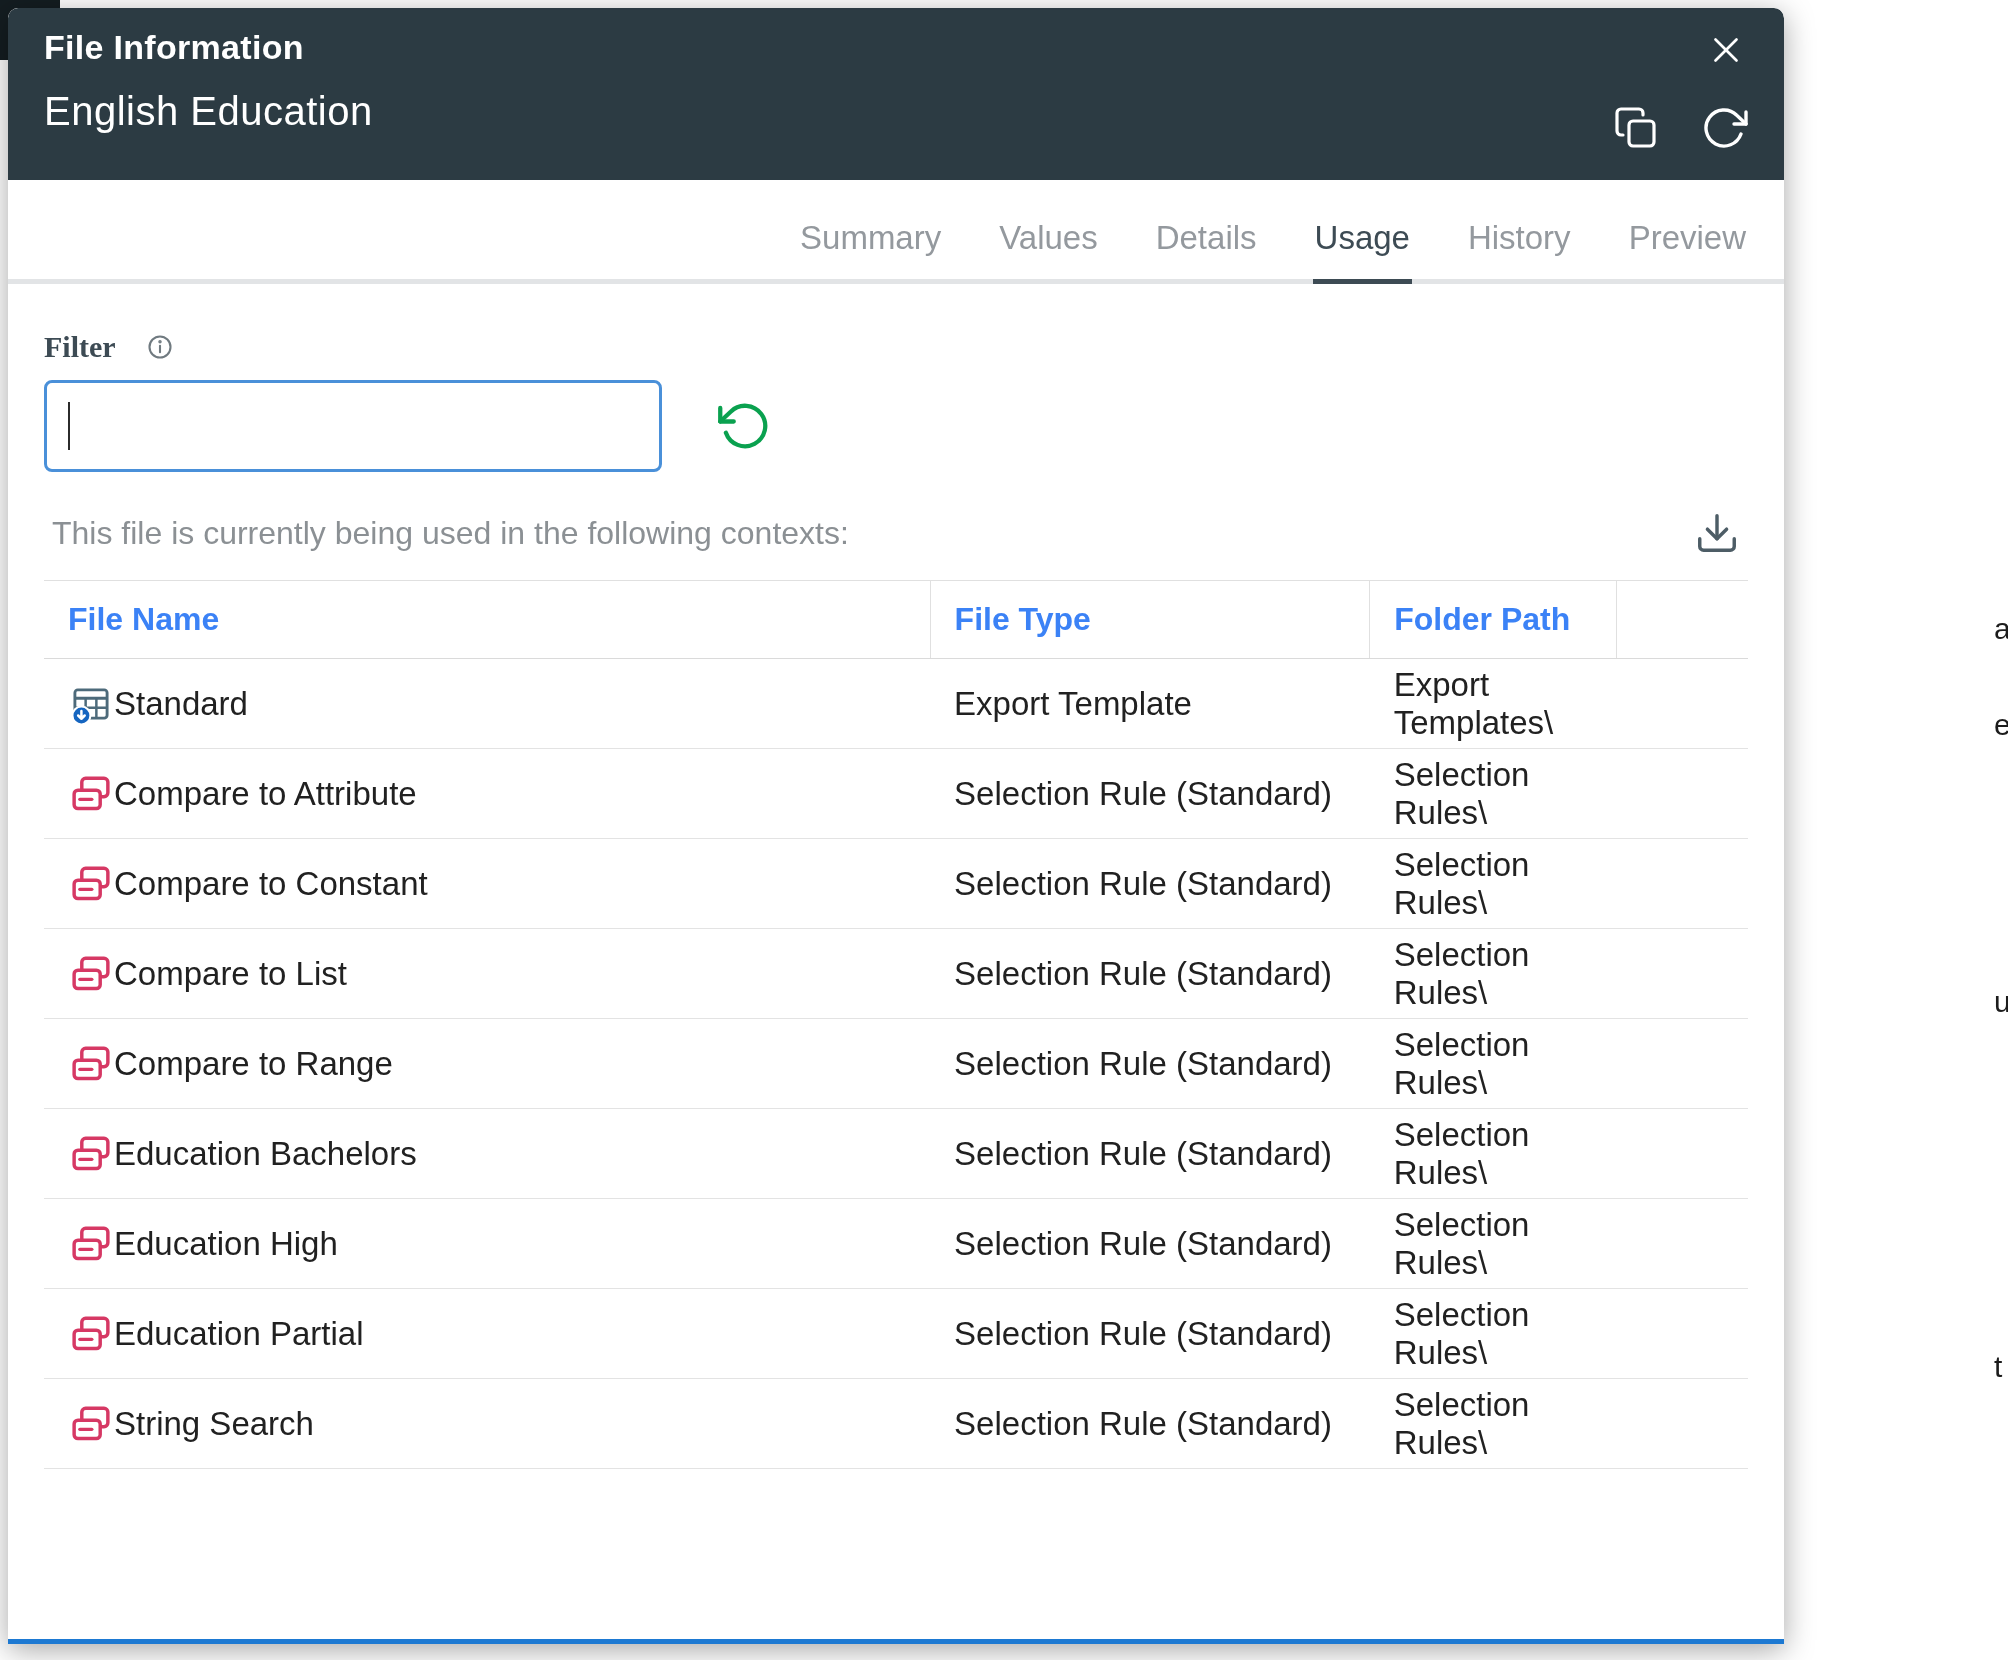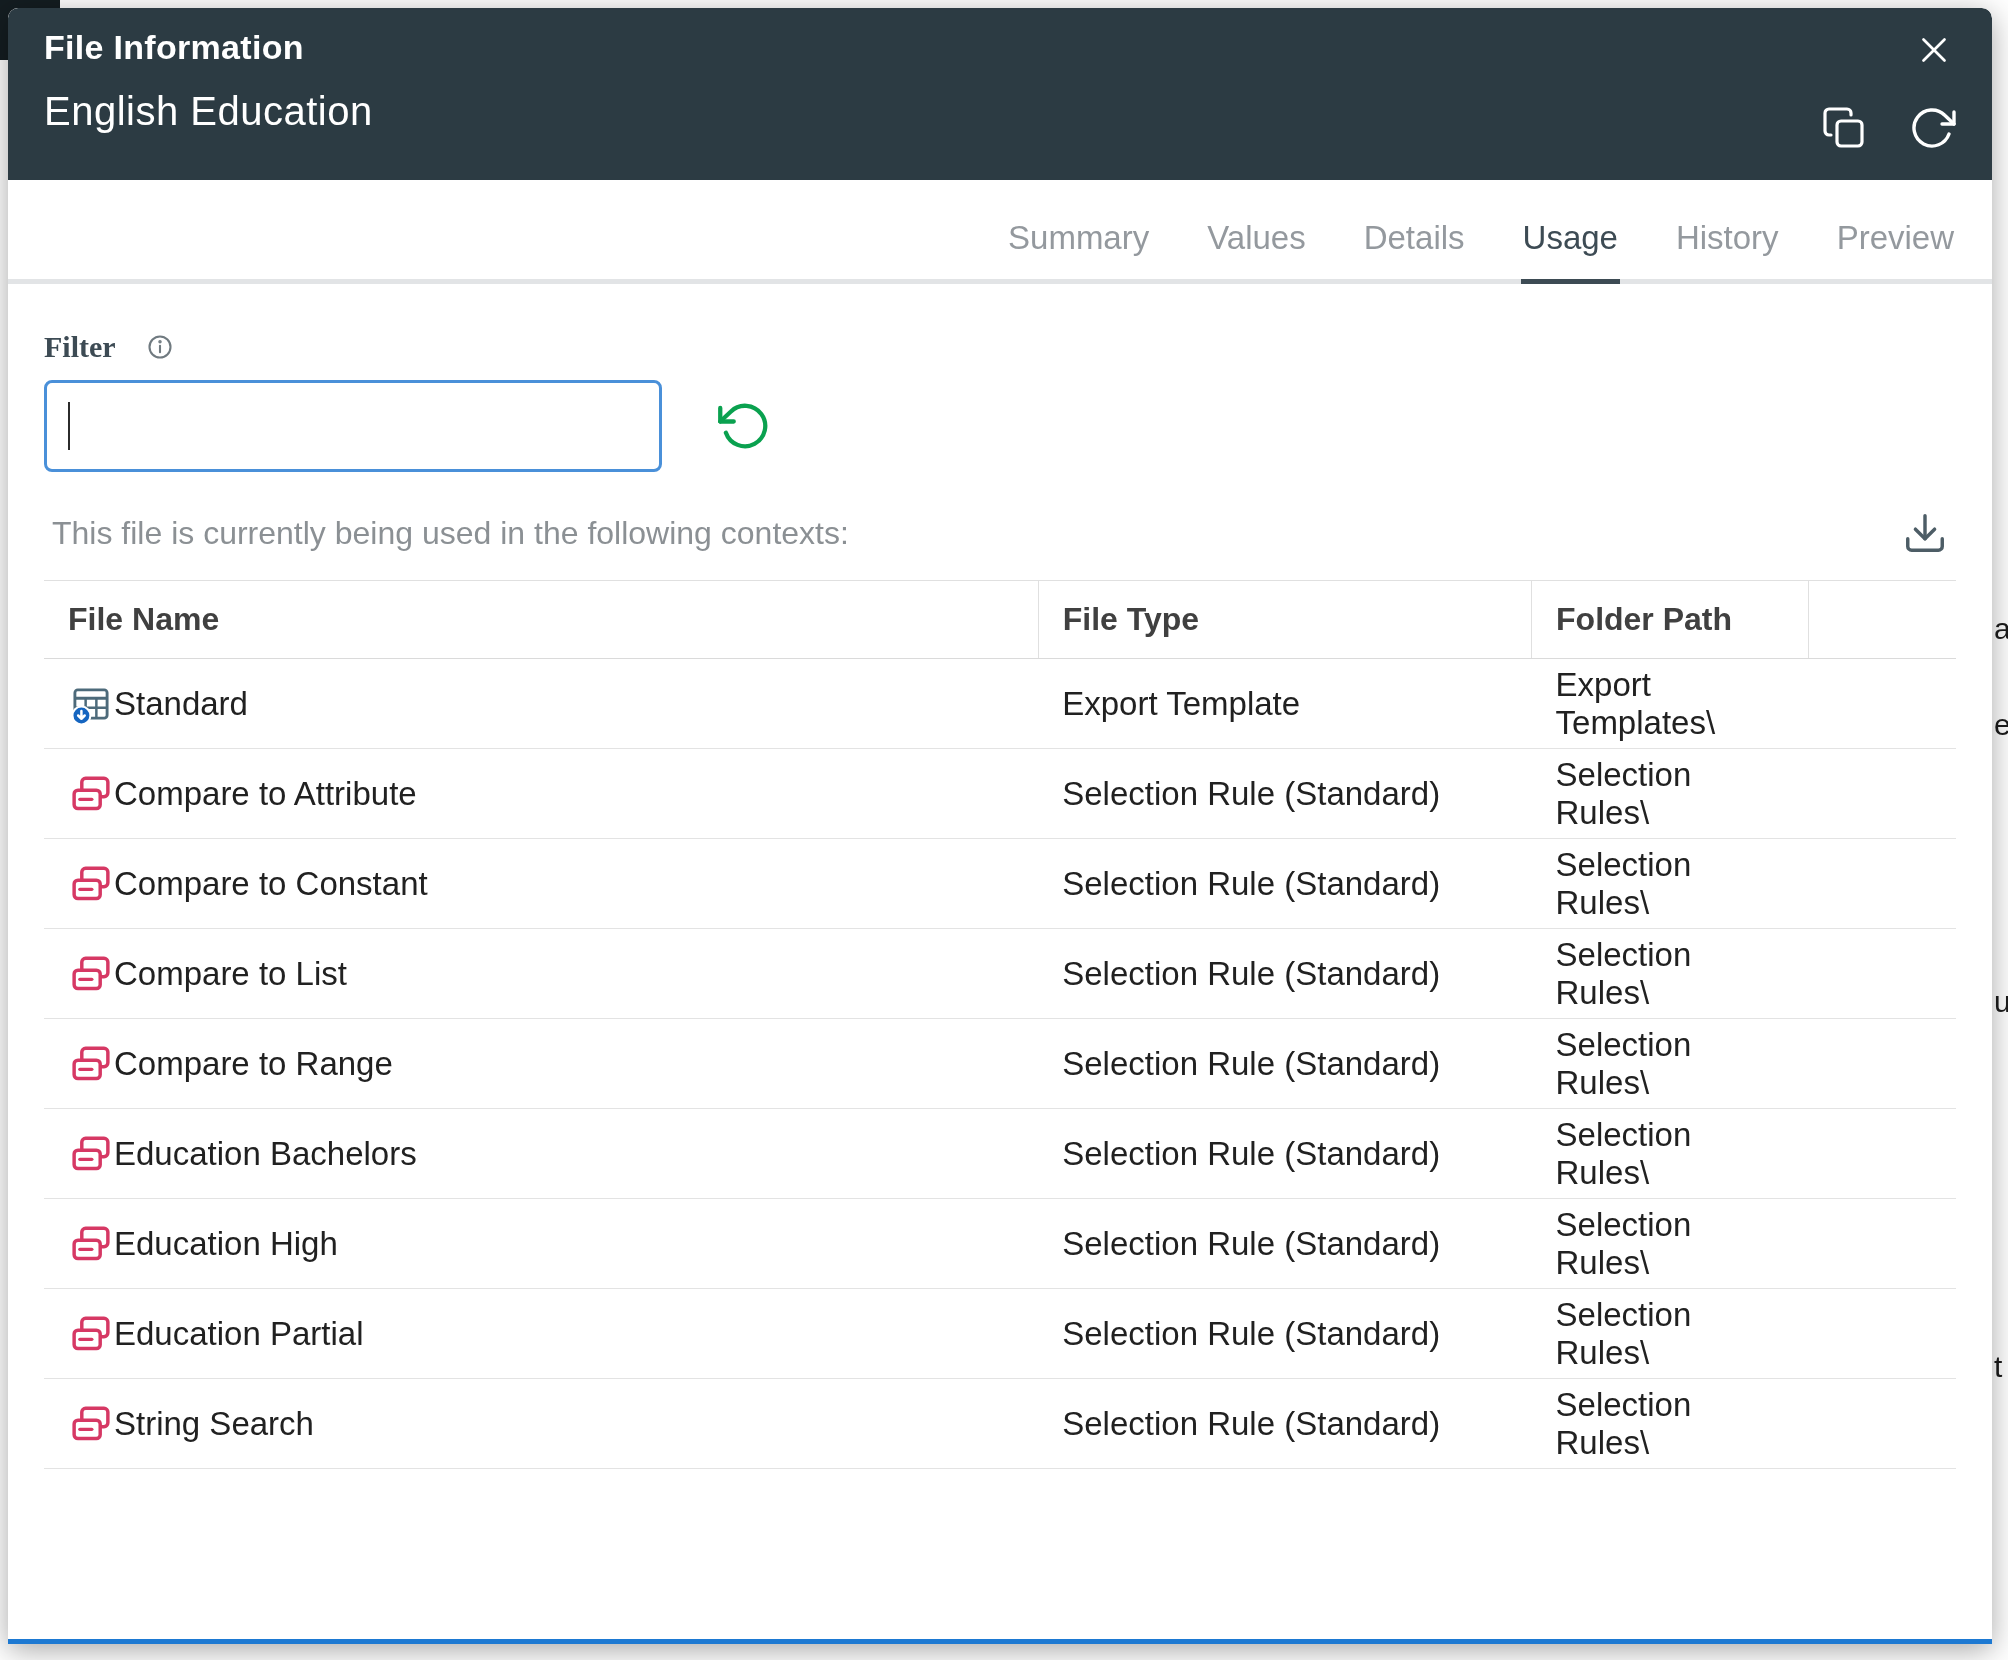--- a/index.html
+++ b/index.html
@@ -2,21 +2,21 @@
 <html><head>
 <meta charset="utf-8">
 <style>
   * { margin:0; padding:0; box-sizing:border-box; }
   html,body { width:2008px; height:1660px; font-family:"Liberation Sans","DejaVu Sans",sans-serif; background:#ffffff; overflow:hidden; }
   .corner-dark { position:absolute; left:0; top:0; width:60px; height:60px; background:#141d21; }
   .bg-strip { position:absolute; right:0; top:0; width:16px; height:100%; background:#ffffff; }
   .bg-frag { position:absolute; left:2px; font-size:30px; color:#1c1c1c; }
 
   .modal {
-    position:absolute; left:8px; top:8px; width:1984px; height:1636px;
+    position:absolute; left:8px; top:8px; width:1776px; height:1636px;
     background:#ffffff; border-radius:10px 10px 0 0;
     border-bottom:5px solid #1d79d2;
     box-shadow:0 6px 30px rgba(0,0,0,.35);
     overflow:hidden;
   }
 
   
   .dlg-header { position:relative; height:172px; background:#2c3b43; color:#ffffff; padding:20px 36px 0 36px; border-radius:10px 10px 0 0; }
   .dlg-title { font-size:34px; font-weight:600; letter-spacing:.3px; }
   .dlg-file { font-size:40px; font-weight:400; letter-spacing:.5px; margin-top:22px; }
@@ -46,21 +46,21 @@
   .green-refresh svg { width:54px; height:54px; display:block; }
 
   .desc-row { margin-top:38px; display:flex; justify-content:space-between; align-items:center;margin-left:8px; }
   .desc-text { font-size:32px; color:#8b9094; }
   .download-btn { background:none; border:none; cursor:pointer; color:#4d5d66; padding:0; margin-right:8px; }
   .download-btn svg { width:46px; height:46px; display:block; }
 
   
   table.usage { width:100%; border-collapse:collapse; margin-top:24px; table-layout:fixed; }
   table.usage col.c1 { width:52%; } table.usage col.c2 { width:25.8%; } table.usage col.c3 { width:14.5%; } table.usage col.c4 { width:7.7%; }
-  table.usage th { text-align:left; font-size:32px; font-weight:700; color:#404040; padding:20px 24px; border-top:1px solid #e0e0e0; border-bottom:1px solid #dadada; border-right:1px solid #e0e0e0; }
+  table.usage th { text-align:left; font-size:32px; font-weight:700; color:#3b82f6; padding:20px 24px; border-top:1px solid #e0e0e0; border-bottom:1px solid #dadada; border-right:1px solid #e0e0e0; }
   table.usage th:last-child { border-right:none; }
   table.usage td { font-size:33px; color:#212121; padding:0 24px; height:90px; border-bottom:1px solid #e3e3e3; vertical-align:middle; }
   .name-cell { display:flex; align-items:center; }
   .row-icon { display:inline-flex; width:46px; height:46px; flex:0 0 46px; }
   .row-icon svg { width:46px; height:46px; }
 </style>
 </head>
 <body>
 
 <div class="corner-dark"></div>

